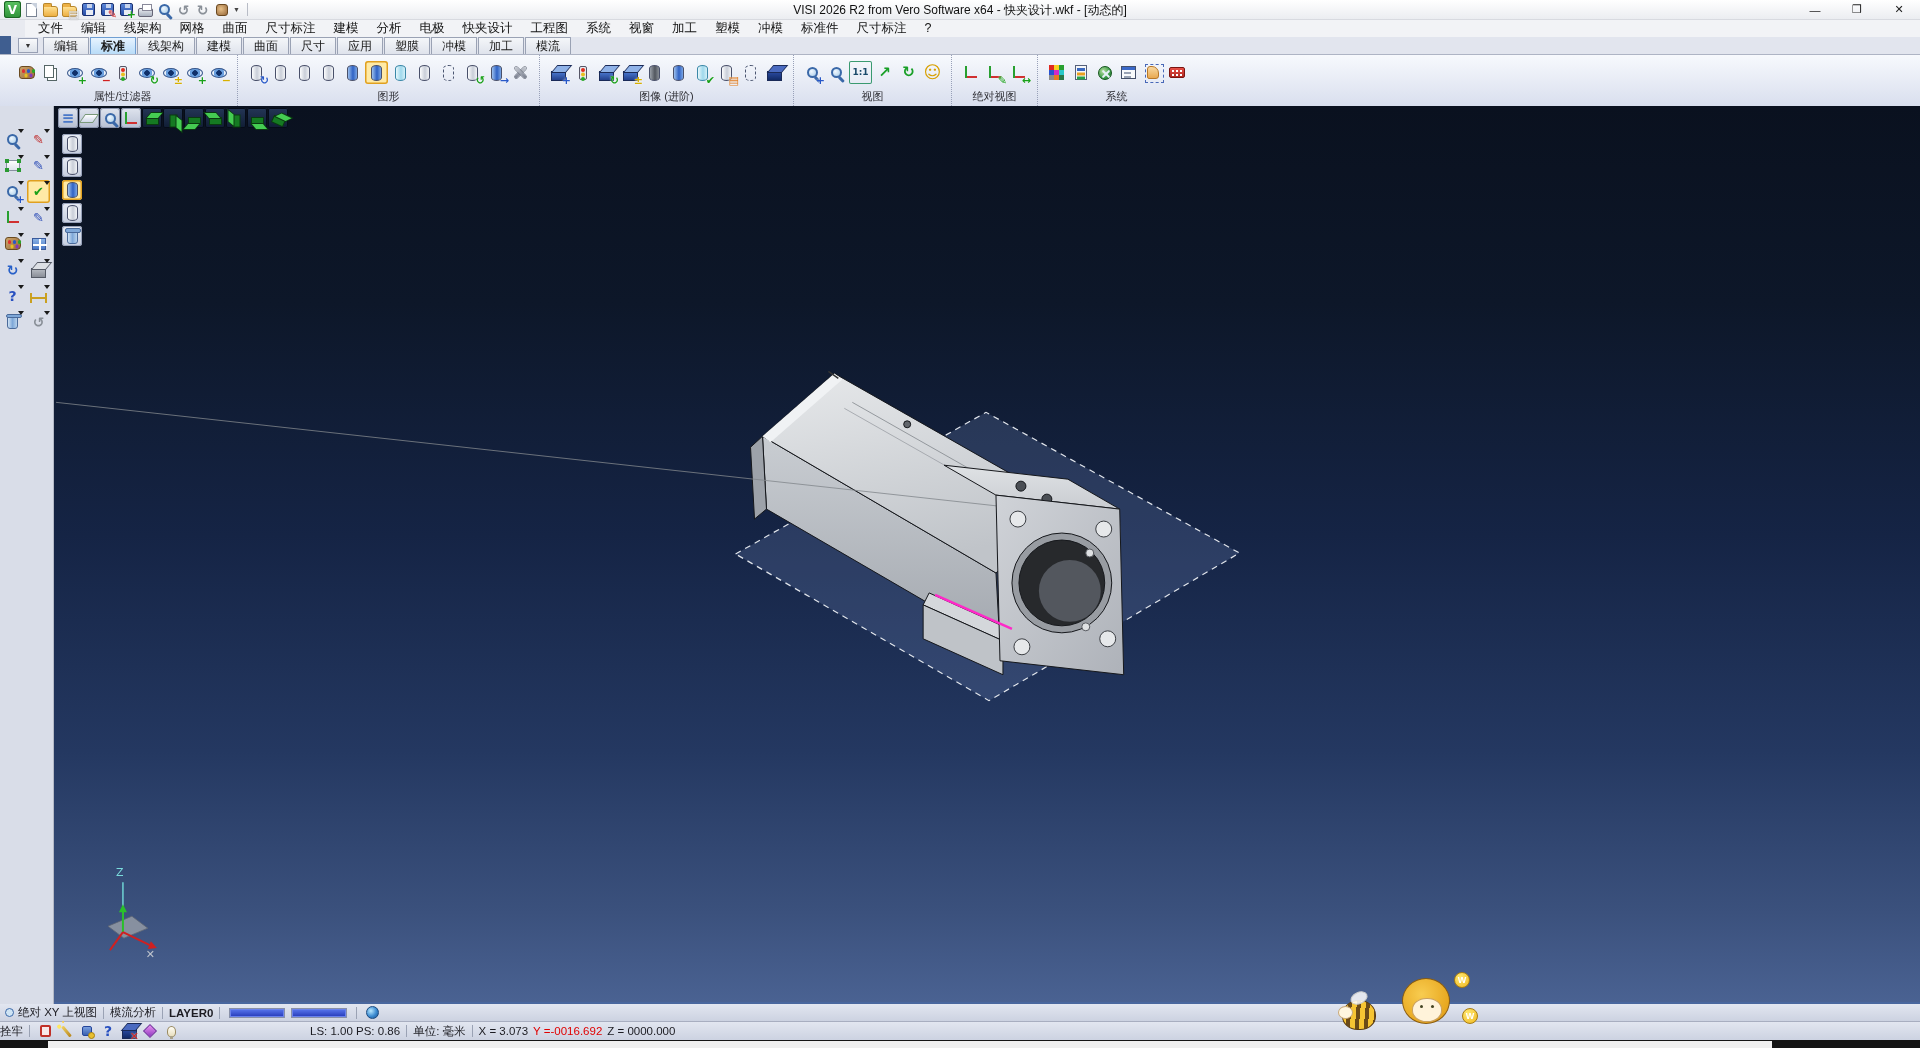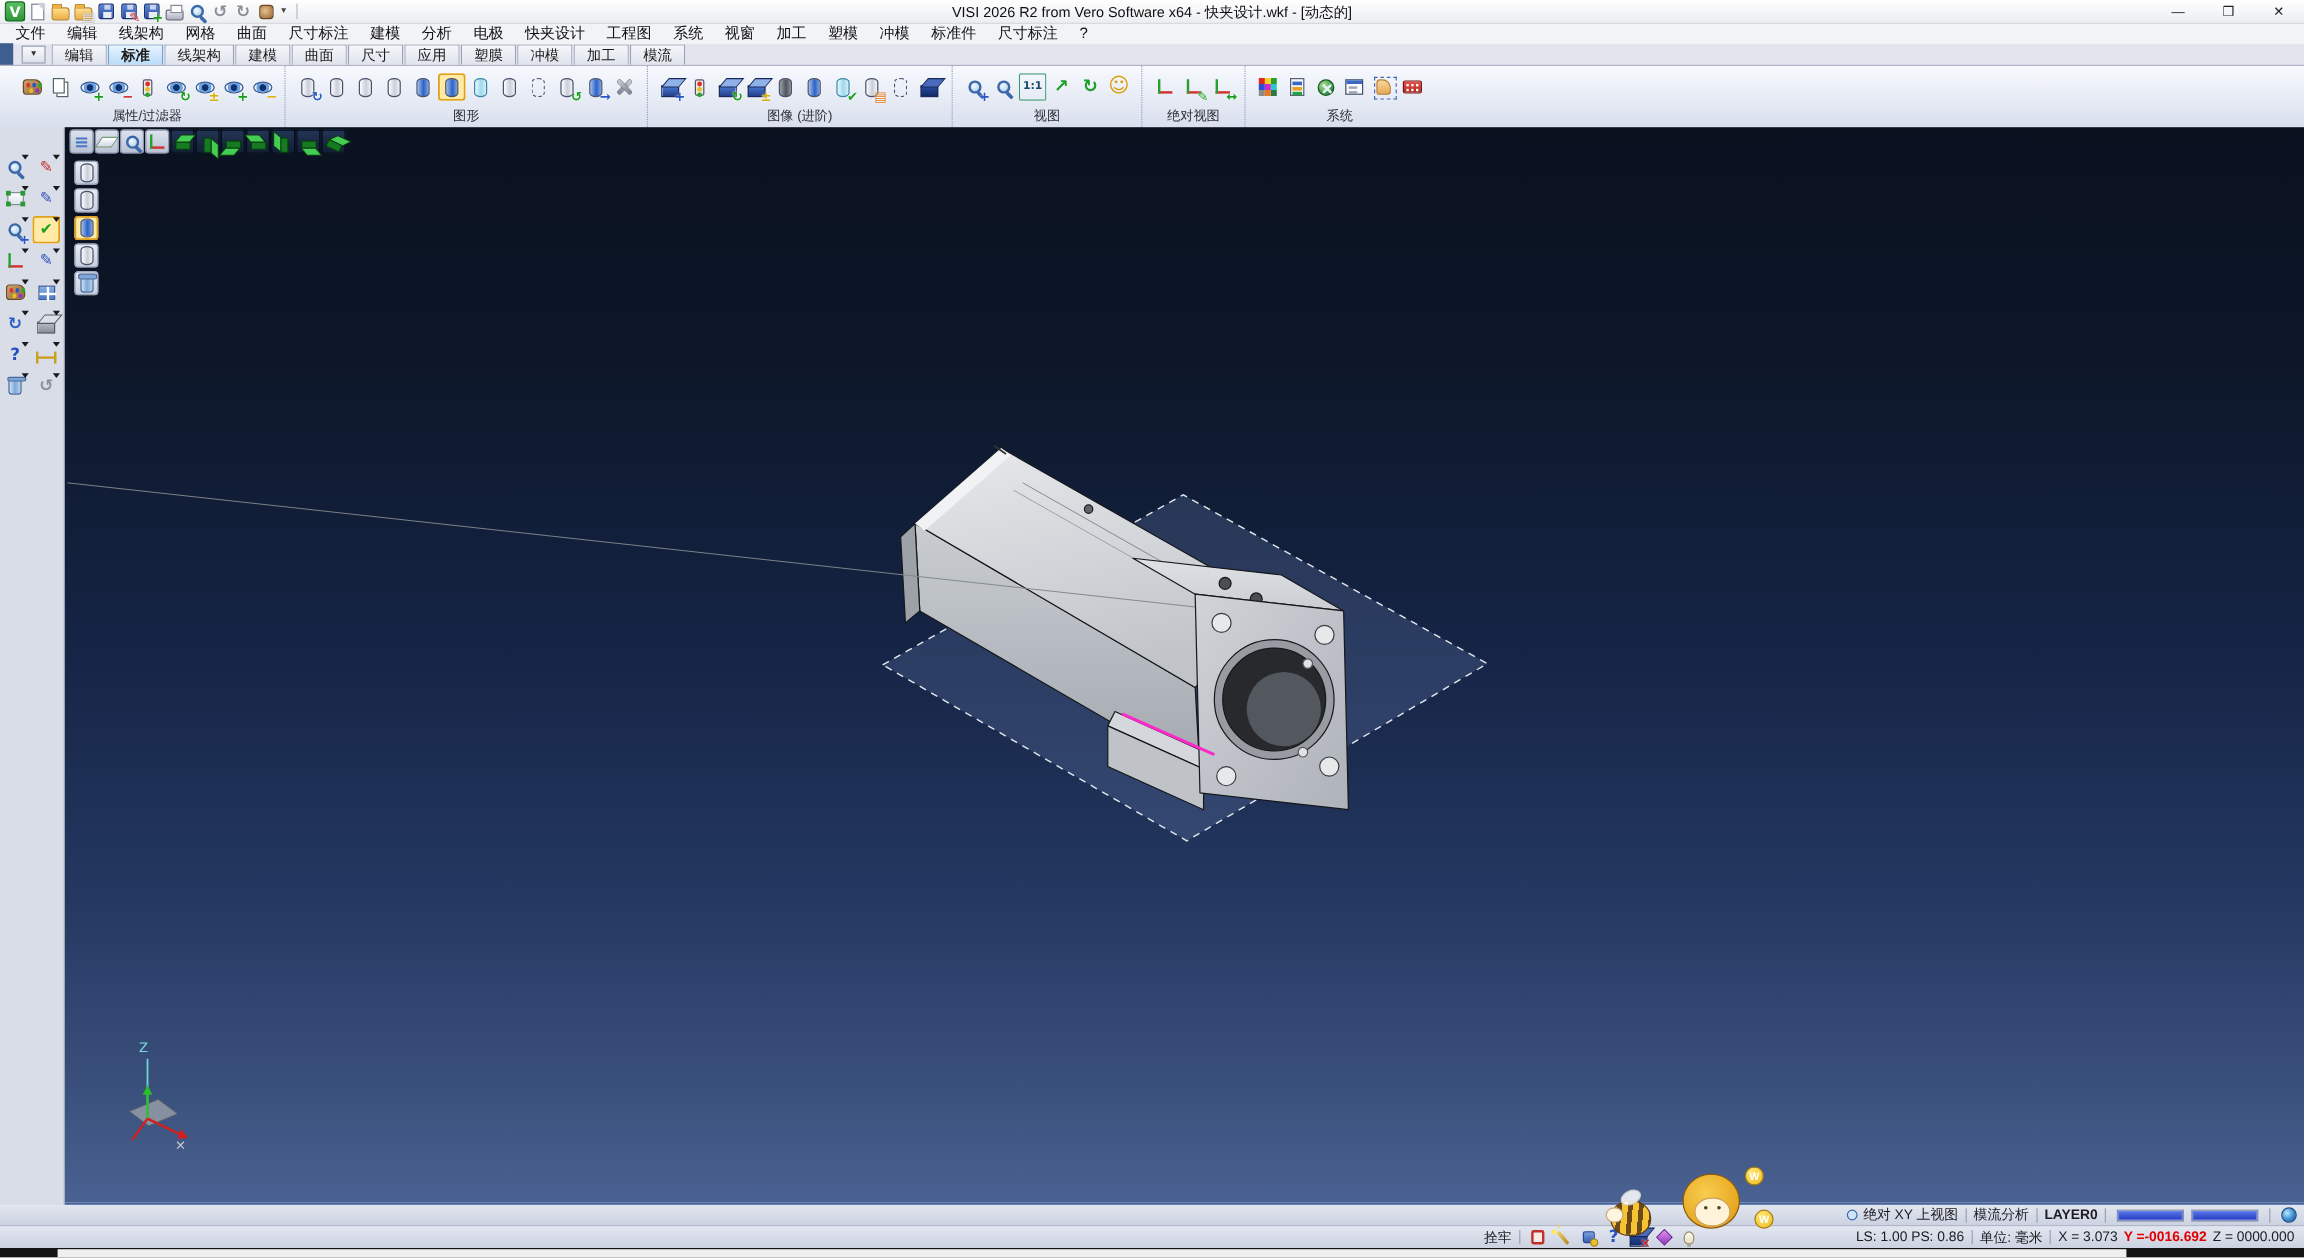--- a/index.html
+++ b/index.html
@@ -11,21 +11,21 @@
 .titlebar{height:20px;background:linear-gradient(#ffffff,#ebedf1);display:flex;align-items:center;position:relative;border-bottom:1px solid #d8dae0;}
 .qat{display:flex;align-items:center;gap:2px;padding-left:4px;z-index:2;}
 .qat .icn{width:17px;height:17px;}
 .qatdrop{font-size:7px;color:#444;padding:0 3px;}
 .qatsep{width:1px;height:13px;background:#b8bcc6;margin:0 4px;}
 .title{position:absolute;left:0;right:0;top:0;height:20px;line-height:20px;text-align:center;font-size:12px;color:#101010;pointer-events:none;}
 .wctl{margin-left:auto;display:flex;z-index:2;}
 .wbtn{width:42px;height:19px;display:flex;align-items:center;justify-content:center;font-size:11px;color:#222;}
 
 
-.menubar{height:17px;background:#f2f3f6;display:flex;align-items:center;padding-left:4px;}
+.menubar{height:17px;background:#f2f3f6;display:flex;align-items:center;padding-left:4px;margin-left:25px;}
 .menu-item{font-size:12.5px;color:#111;padding:0 9px;line-height:17px;white-space:nowrap;}
 
 
 .tabbar{height:18px;background:#e2e5ee;display:flex;align-items:flex-end;border-bottom:1px solid #aeb4c4;}
 .tabcorner{width:11px;height:18px;background:#3f5e90;}
 .tabdrop{width:20px;height:15px;margin:0 5px 1px 7px;border:1px solid #98a0b4;background:linear-gradient(#f8f9fb,#dde2ea);font-size:7px;color:#333;display:flex;align-items:center;justify-content:center;}
 .tab{height:17px;padding:0 10px;font-size:12px;color:#1a1a1a;line-height:16px;background:linear-gradient(#f4f6f9,#dfe3ec);border:1px solid #9aa2b4;border-bottom:0;margin-right:1px;border-radius:1px 1px 0 0;white-space:nowrap;}
 .tab.active{background:linear-gradient(#e7f3ff,#b9dcf8);border-color:#6f9ed2;font-weight:bold;}
 
 
@@ -41,27 +41,27 @@
 .viewport{flex:1;position:relative;border-bottom:2px solid #49679e;background:linear-gradient(180deg,#0a111f 0%,#0d1729 22%,#152445 48%,#243861 72%,#3b517d 90%,#4a6292 100%);overflow:hidden;}
 .viewbar{position:absolute;left:4px;top:2px;display:flex;gap:1px;}
 .viewbar .icn{width:20px;height:20px;}
 .vtile{background:linear-gradient(#dfe4ee,#b6bfd2);box-shadow:inset 0 0 0 1px #8a94ac;border-radius:2px;}
 .bpalette{position:absolute;left:8px;top:28px;display:flex;flex-direction:column;gap:3px;}
 .bpalette .icn{width:20px;height:20px;}
 .ptile{background:linear-gradient(#e8ecf4,#c6cedf);box-shadow:inset 0 0 0 1px #96a0b8;border-radius:2px;}
 .vpsvg{position:absolute;inset:0;width:100%;height:100%;}
 
 
-.srow{height:18px;background:linear-gradient(#e2e6f0,#ccd2e1);display:flex;align-items:center;justify-content:flex-end;font-size:11.5px;color:#1c1c22;padding-right:4px;}
+.srow{height:18px;background:linear-gradient(#e2e6f0,#ccd2e1);display:flex;align-items:center;justify-content:flex-start;font-size:11.5px;color:#1c1c22;padding-right:4px;}
 .srow1{border-bottom:1px solid #a8aec0;}
 .ssep{width:1px;height:12px;background:#9aa2b4;margin:0 6px;flex:none;}
 .stxt{white-space:nowrap;}
 .stxt.bold{font-weight:bold;}
 .ledbar{width:56px;height:10px;background:linear-gradient(#5a78ee,#2438b8);border:1px solid #8890a8;box-shadow:inset 0 0 0 1px #6a82ec;margin:0 3px;flex:none;}
-.coordY{color:#e00000;font-weight:bold;}
+.coordY{color:#e00000;}
 .srow .icn{width:18px;height:18px;flex:none;}
 .mspacer{width:130px;flex:none;}
 
 
 .taskbar{height:8px;background:#141414;position:relative;}
 .taskwin{position:absolute;left:48px;right:148px;top:1px;height:7px;background:#efefef;}
 
 
 .icn{width:23px;height:23px;position:relative;display:flex;align-items:center;justify-content:center;border-radius:3px;flex:none;}
 .icn .base{display:block;flex:none;}

